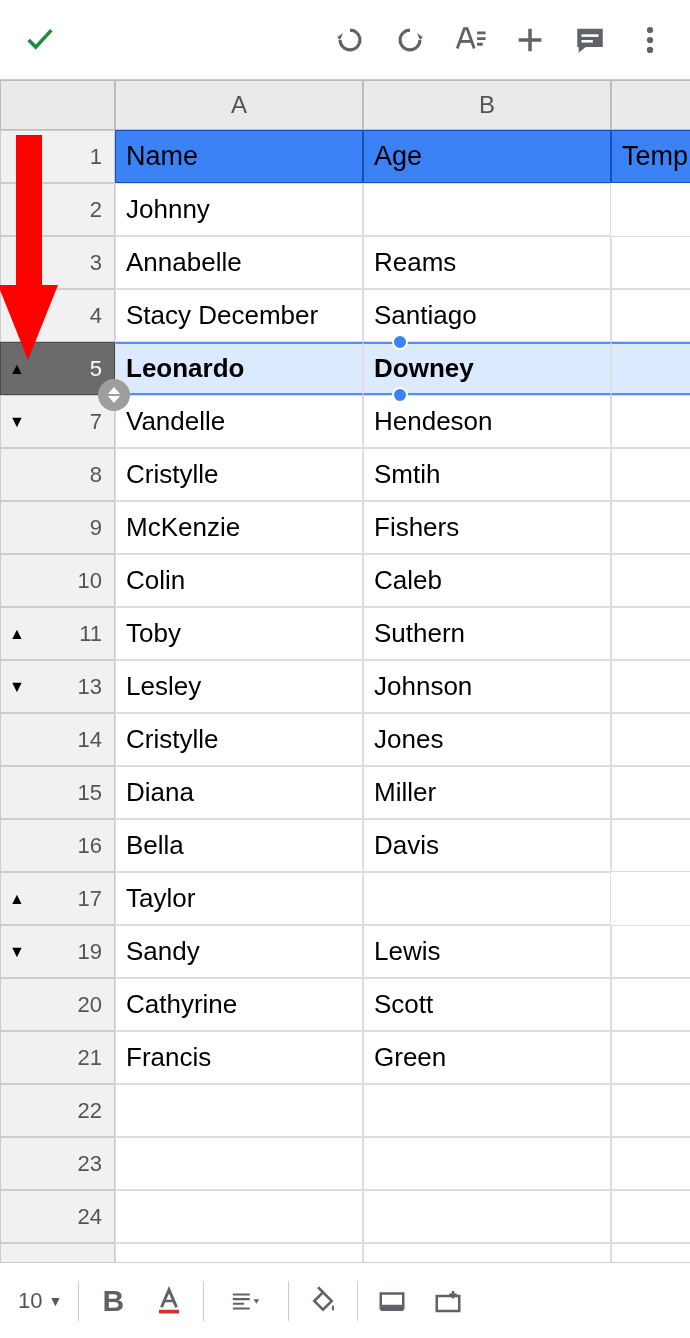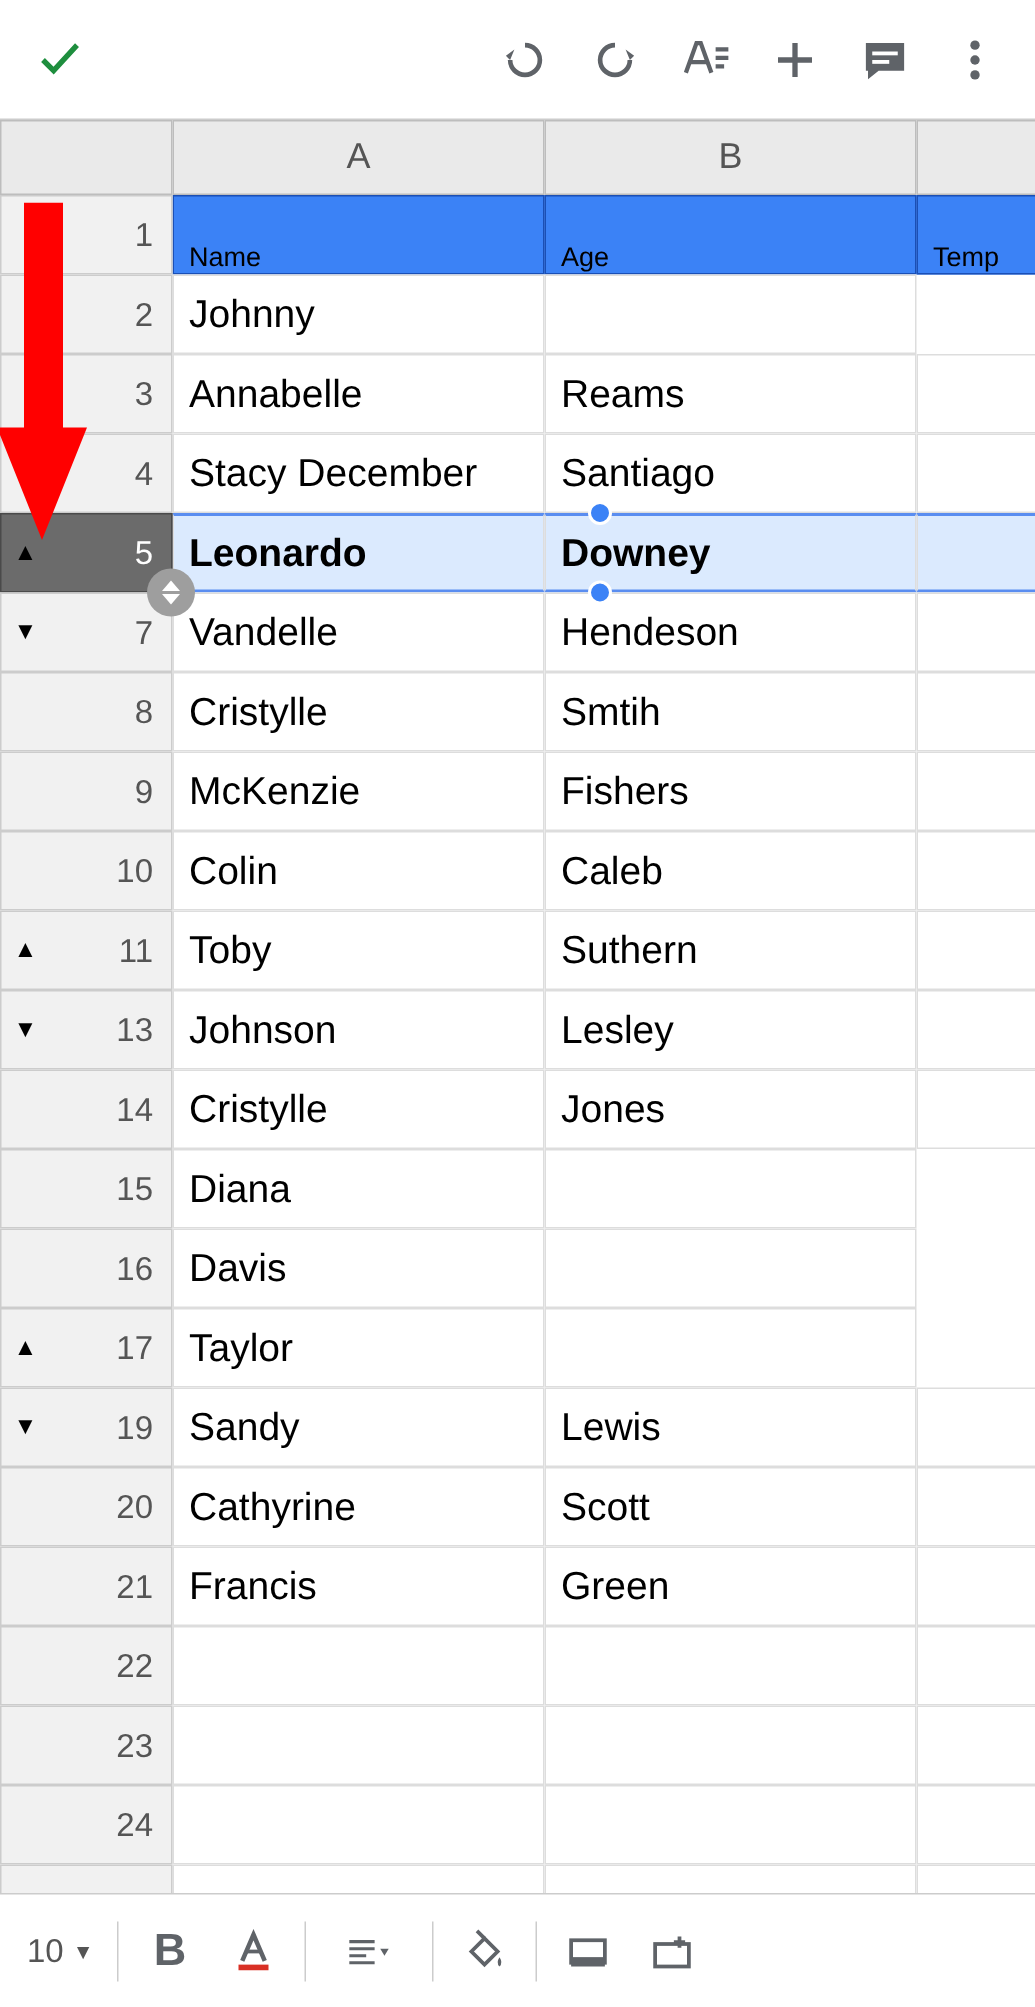--- a/index.html
+++ b/index.html
@@ -84,22 +84,21 @@
     background: #fff;
     overflow: hidden;
     white-space: nowrap;
   }
 
   
   .row.headerRow .cell {
     background: #3b82f6;
     color: #000;
     border: 1px solid #1a4fb5;
-    font-size: 18px;
-    align-items: flex-end;
+    font-size: 27px;
   }
 
   
   .row.selected .row-header {
     background: #6b6b6b;
     color: #fff;
     border: 1px solid #4a4a4a;
   }
   .row.selected .cell {
     background: #dbeafe;
@@ -409,26 +408,26 @@
         <div class="cell">
           <span></span>
         </div>
       </div>
       <div class="row">
         <div class="row-header">
           <span class="row-fold">▼</span>
           <span>13</span>
         </div>
         <div class="cell">
+          <span>Lesley</span>
+        </div>
+        <div class="cell">
           <span>Johnson</span>
         </div>
         <div class="cell">
-          <span>Lesley</span>
-        </div>
-        <div class="cell">
           <span></span>
         </div>
       </div>
       <div class="row">
         <div class="row-header">
           <span>14</span>
         </div>
         <div class="cell">
           <span>Cristylle</span>
         </div>
@@ -440,26 +439,32 @@
         </div>
       </div>
       <div class="row">
         <div class="row-header">
           <span>15</span>
         </div>
         <div class="cell">
           <span>Diana</span>
         </div>
         <div class="cell">
+          <span>Miller</span>
+        </div>
+        <div class="cell">
           <span></span>
         </div>
       </div>
       <div class="row">
         <div class="row-header">
           <span>16</span>
+        </div>
+        <div class="cell">
+          <span>Bella</span>
         </div>
         <div class="cell">
           <span>Davis</span>
         </div>
         <div class="cell">
           <span></span>
         </div>
       </div>
       <div class="row">
         <div class="row-header">

